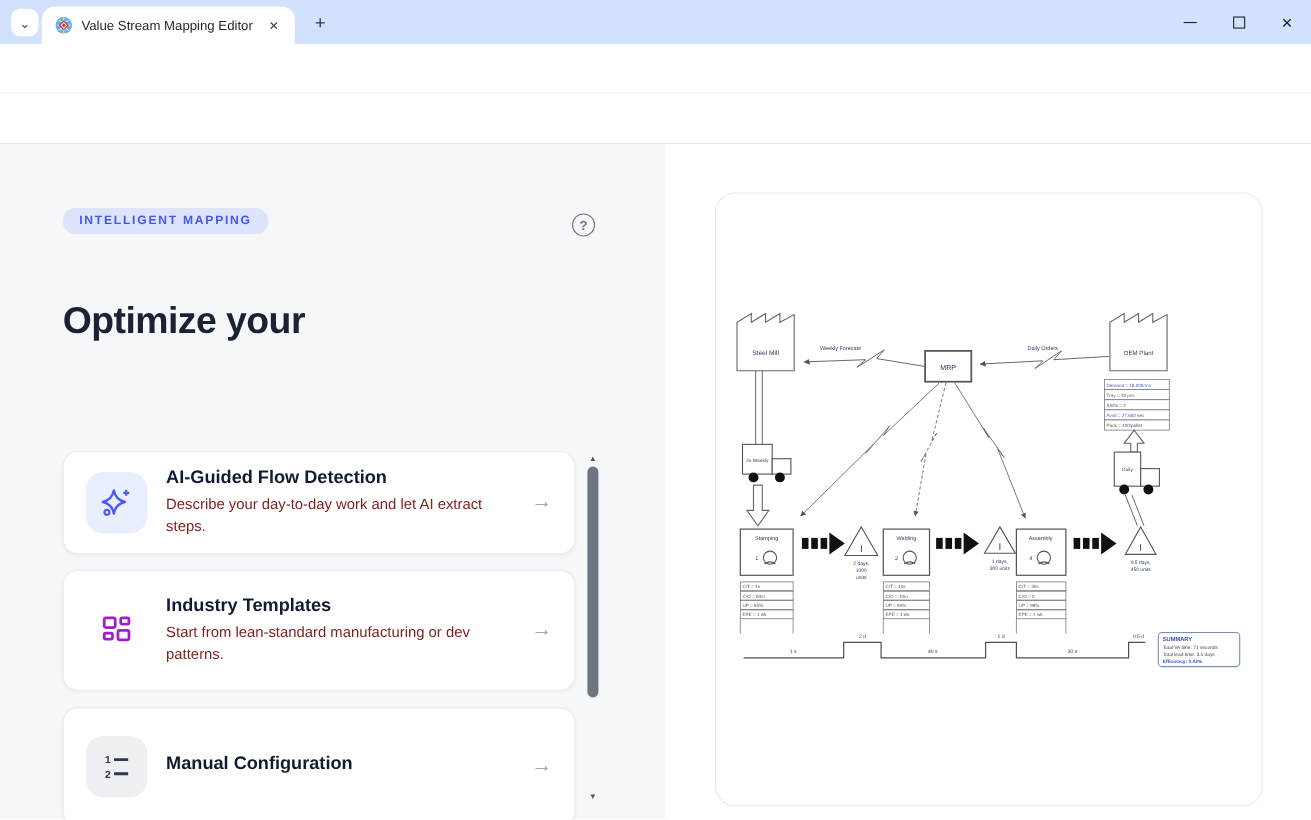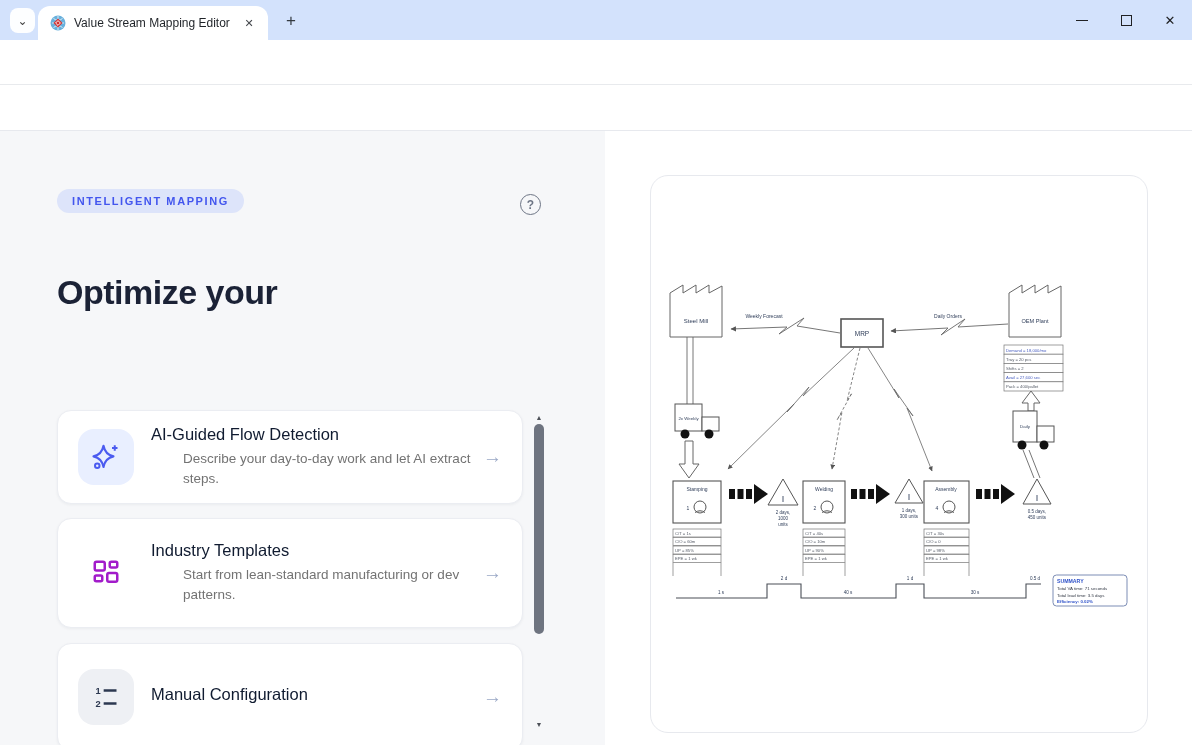--- a/index.html
+++ b/index.html
@@ -57,22 +57,22 @@
   .badge { left:57px; top:58px; background:#dde4fa; color:#4356ee; font-size:11px; font-weight:bold;
     letter-spacing:1.6px; padding:6px 15px; border-radius:999px; }
   .help-circle { left:520px; top:63px; width:21px; height:21px; border:1.7px solid #6d7585; border-radius:50%;
     display:flex; align-items:center; justify-content:center; font-size:12px; font-weight:bold; color:#6d7585; cursor:pointer; }
   .headline { left:57px; top:128px; font-size:34px; font-weight:800; line-height:66px; color:#1b2236; letter-spacing:-0.5px; }
   .headline .l2 { color:#4156f4; }
   .card { left:57px; width:466px; background:#fff; border:1px solid #ebedf2; border-radius:14px;
     box-shadow:0 1px 3px rgba(20,30,60,.05); display:flex; align-items:center; padding:0 20px; cursor:pointer; }
   .card-tile { width:56px; height:56px; border-radius:16px; display:flex; align-items:center; justify-content:center; flex:none; }
   .card-body { margin-left:17px; flex:1; }
-  .card-title { font-size:16.5px; font-weight:normal; color:#101b30; margin-bottom:5px; }
-  .card-desc { font-size:13.5px; color:#737373; line-height:1.45; max-width:330px;margin-left:32px; }
+  .card-title { font-size:16.5px; font-weight:bold; color:#101b30; margin-bottom:5px; }
+  .card-desc { font-size:13.5px; color:#7f1d1d; line-height:1.45; max-width:330px; }
   .card-arrow { font-size:19px; color:#9aa8c6; flex:none; margin-left:8px; }
 
   
   .scrollbar { left:532px; top:279px; width:14px; height:321px; }
   .sb-arrow { width:14px; height:14px; display:flex; align-items:center; justify-content:center;
     font-size:7px; color:#4d5158; cursor:pointer; }
   .sb-thumb { position:absolute; left:2px; top:14px; width:10px; height:210px; background:#6e7480; border-radius:5px; cursor:pointer; }
 
   
   #diagram-panel { left:650px; top:44px; width:498px; height:558px; background:#fff;

